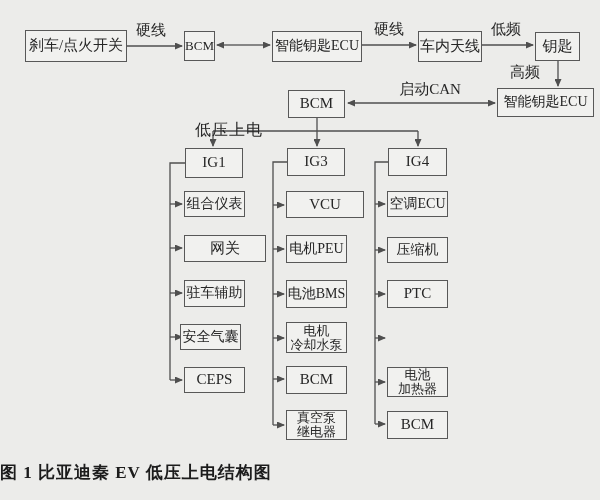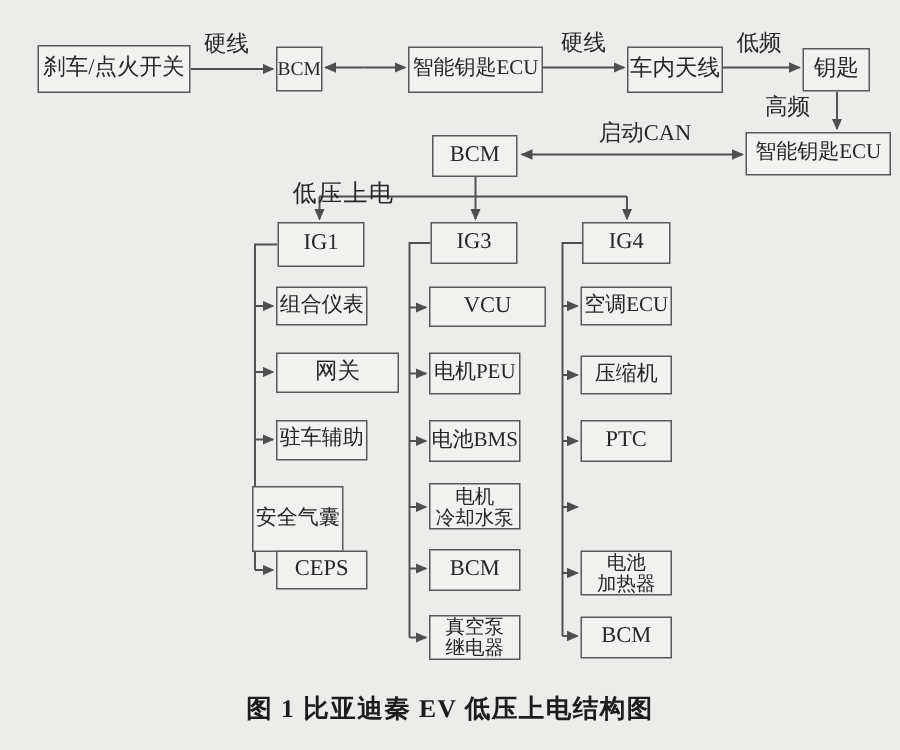--- a/index.html
+++ b/index.html
@@ -46,21 +46,20 @@
     font-size:15px;
     line-height:1.12;
     text-align:center;
     white-space:pre-line;
     color:var(--text);
   }
   .lbl.big{font-size:16px;letter-spacing:1px;}
   .caption{
     position:absolute;
     left:0;top:461px;width:600px;
-    text-align:center;
     font-weight:bold;
     font-size:17px;
     letter-spacing:1px;
     color:#1c1c1c;
   }
 </style>
 </head>
 <body>
 
 <div class="canvas">
@@ -124,21 +123,21 @@
   <div class="lbl" style="left:367px;top:21px;width:44px">硬线</div>
   <div class="lbl" style="left:484px;top:21px;width:44px">低频</div>
   <div class="lbl" style="left:503px;top:64px;width:44px">高频</div>
   <div class="lbl" style="left:394px;top:81px;width:72px">启动CAN</div>
   <div class="lbl big" style="left:191px;top:121px;width:76px">低压上电</div>
 
   <div class="node" style="left:185px;top:148px;width:58px;height:30px">IG1</div>
   <div class="node f14" style="left:184px;top:191px;width:61px;height:26px">组合仪表</div>
   <div class="node" style="left:184px;top:235px;width:82px;height:27px">网关</div>
   <div class="node f14" style="left:184px;top:280px;width:61px;height:27px">驻车辅助</div>
-  <div class="node f14" style="left:168px;top:324px;width:61px;height:44px">安全气囊</div>
+  <div class="node f14" style="left:180px;top:324px;width:61px;height:26px">安全气囊</div>
   <div class="node" style="left:184px;top:367px;width:61px;height:26px">CEPS</div>
 
   <div class="node" style="left:287px;top:148px;width:58px;height:28px">IG3</div>
   <div class="node" style="left:286px;top:191px;width:78px;height:27px">VCU</div>
   <div class="node f14" style="left:286px;top:235px;width:61px;height:28px">电机PEU</div>
   <div class="node f13" style="left:286px;top:322px;width:61px;height:31px">电机
 冷却水泵</div>
   <div class="node f14" style="left:286px;top:280px;width:61px;height:28px">电池BMS</div>
   <div class="node" style="left:286px;top:366px;width:61px;height:28px">BCM</div>
   <div class="node f13" style="left:286px;top:410px;width:61px;height:30px">真空泵

